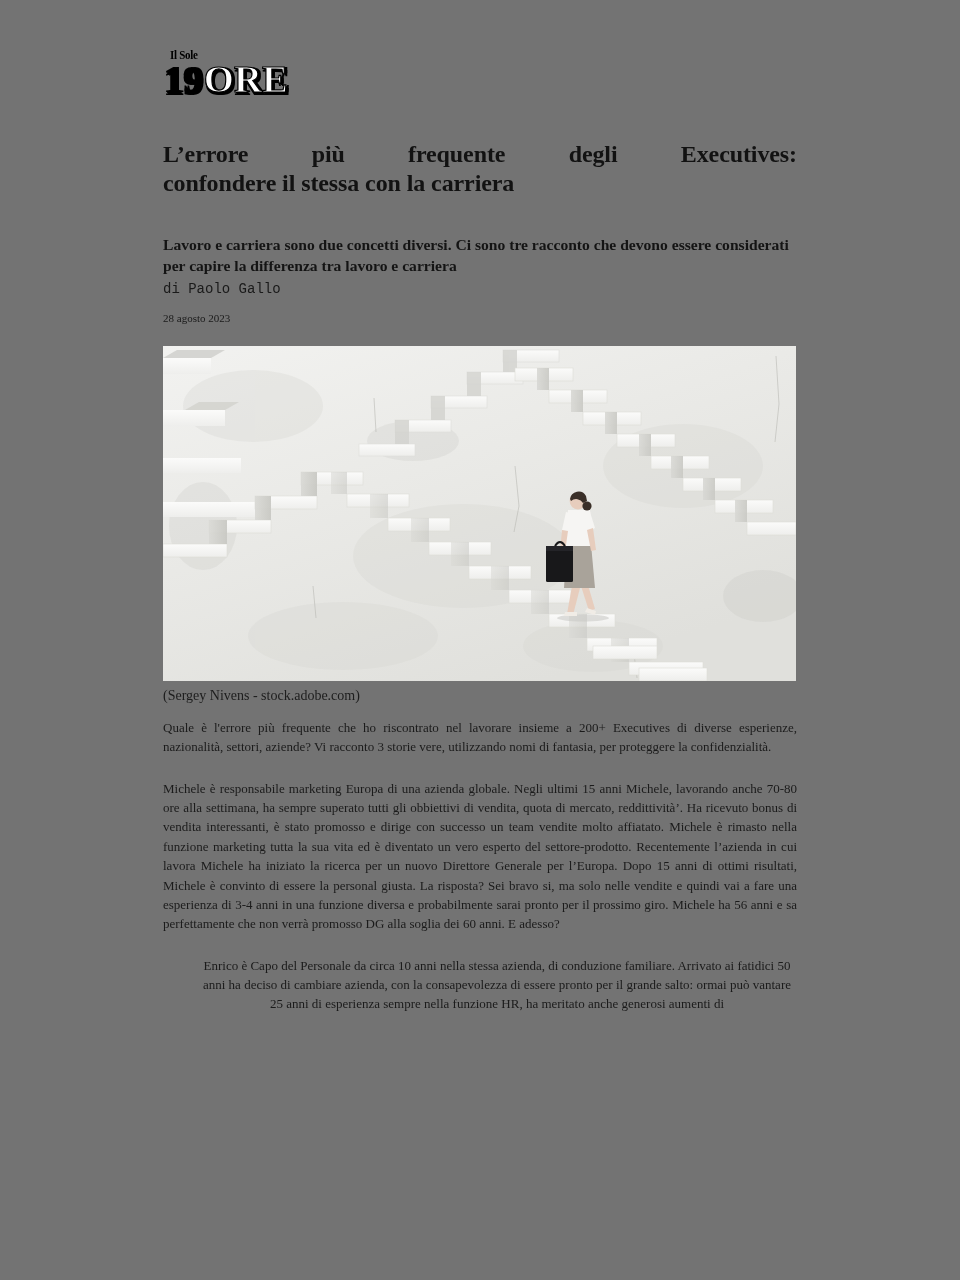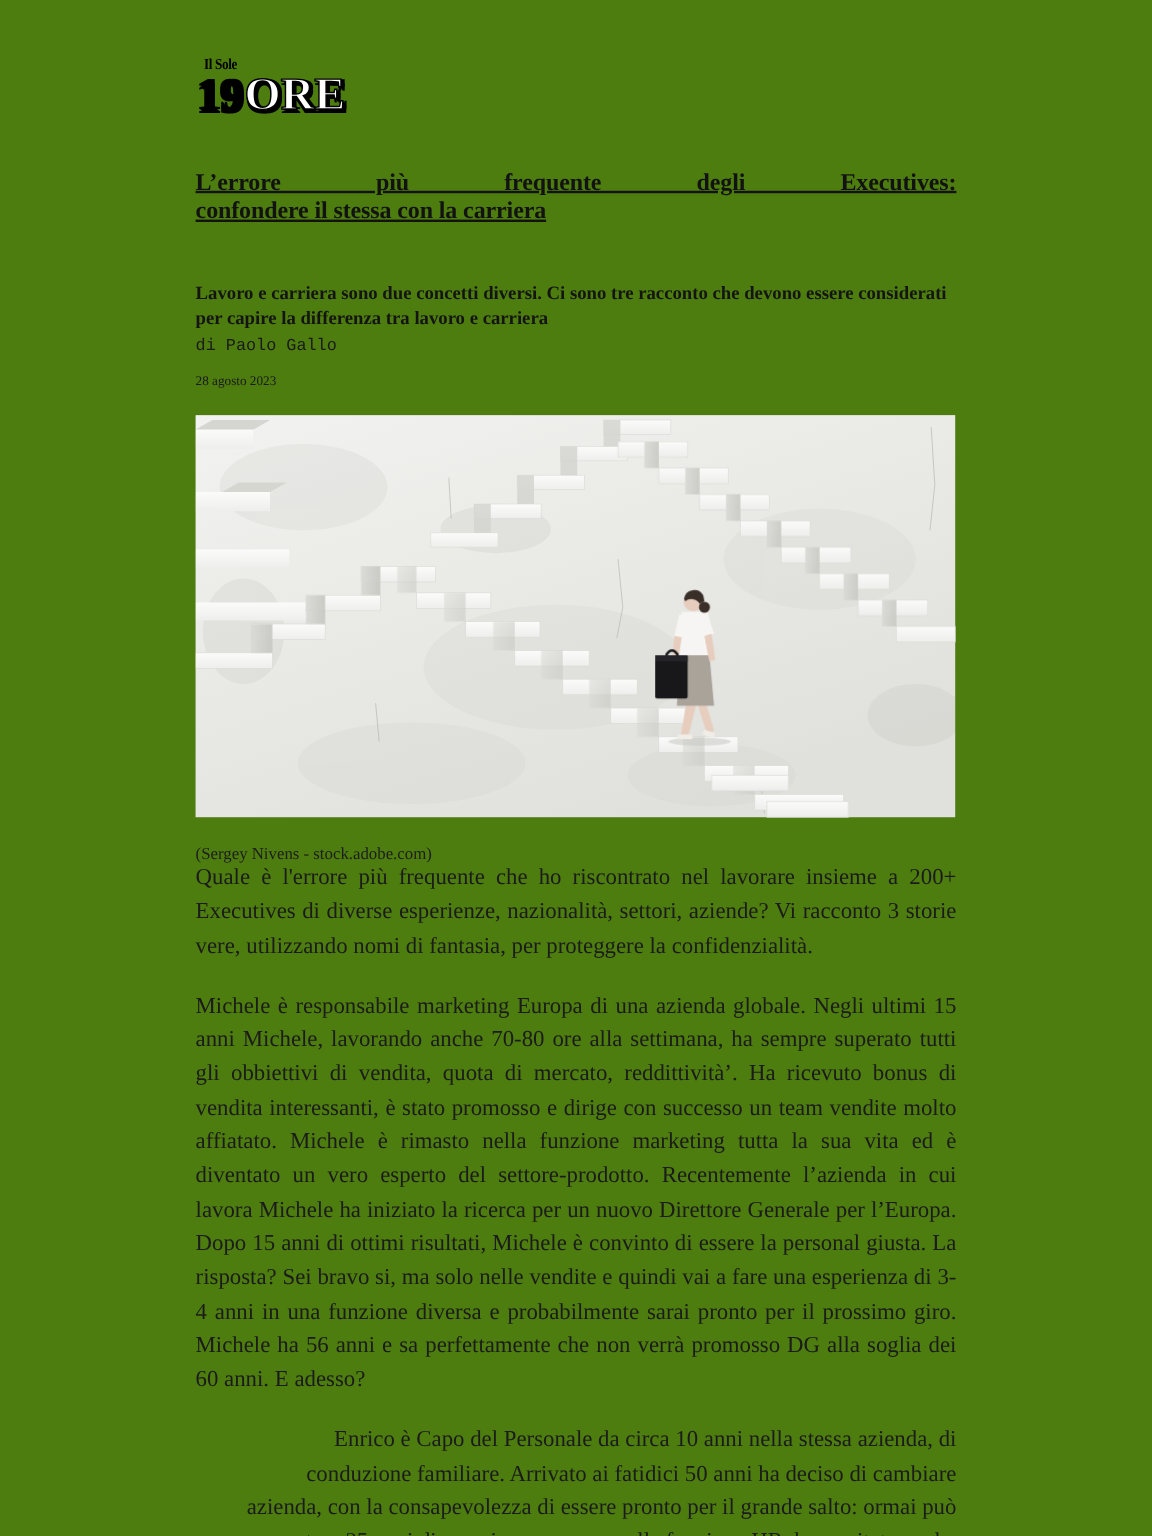--- a/index.html
+++ b/index.html
@@ -14,21 +14,21 @@
     font-family: "Liberation Serif", "DejaVu Serif", serif;
     color: #1a1a1a;
     overflow: hidden;
   }
 
   .page {
     position: absolute;
     left: 0; top: 0;
     width: 960px;
     height: 1280px;
-    background: #4d7c0f;
+    background: #737373;
   }
 
   
   .masthead {
     position: absolute;
     left: 163px;
     top: 50px;
     width: 140px;
     user-select: none;
   }
@@ -69,27 +69,26 @@
 
   
   .headline {
     position: absolute;
     left: 163px;
     top: 140px;
     width: 634px;
     margin: 0;
     font-family: "Liberation Serif", "DejaVu Serif", serif;
     font-weight: bold;
-    font-size: 20px;
+    font-size: 24px;
     line-height: 1.22;
     color: #121212;
     text-align: justify;
     text-justify: inter-word;
     letter-spacing: -0.1px;
-    text-decoration: underline;
   }
   .headline .line1 { display: block; text-align: justify; text-align-last: justify; }
   .headline .line2 { display: block; }
 
   
   .standfirst {
     position: absolute;
     left: 163px;
     top: 234px;
     width: 634px;
@@ -132,46 +131,46 @@
     width: 633px;
     height: 335px;
     overflow: hidden;
     background: #e9e9e7;
     display: block;
   }
   .photo svg { display: block; width: 100%; height: 100%; }
 
   .caption {
     margin: 0;
-    padding-top: 23px;
+    padding-top: 6px;
     font-family: "Liberation Serif", "DejaVu Serif", serif;
     font-size: 14px;
     color: #1d1d1d;
     line-height: 1.3;
   }
 
   
   .body-copy {
     position: absolute;
     left: 163px;
     top: 718px;
     width: 634px;
   }
   .body-copy p {
     margin: 0 0 22px 0;
     font-family: "Liberation Serif", "DejaVu Serif", serif;
-    font-size: 19px;
+    font-size: 13px;
     line-height: 1.49;
     color: #1b1b1b;
     text-align: justify;
     text-justify: inter-word;
     hyphens: none;
   }
   .body-copy p:last-child { margin-bottom: 0; }
-  .body-copy p.ragged { text-align: right; margin-left: 34px; }
+  .body-copy p.ragged { text-align: center; margin-left: 34px; }
 </style>
 </head>
 <body>
 
 <div class="page">
 
   <div class="masthead">
     <div class="logo-ilsole">Il Sole</div>
     <div class="logo-24ore"><span>19</span><span class="ore">ORE</span></div>
   </div>

